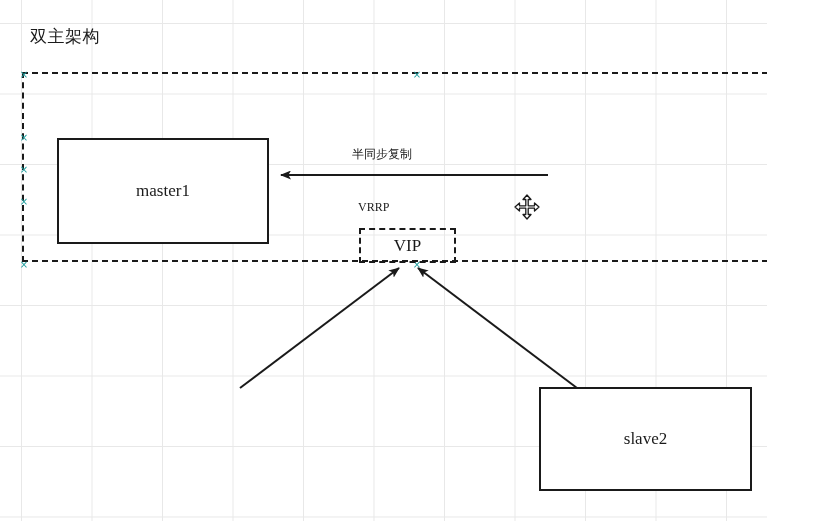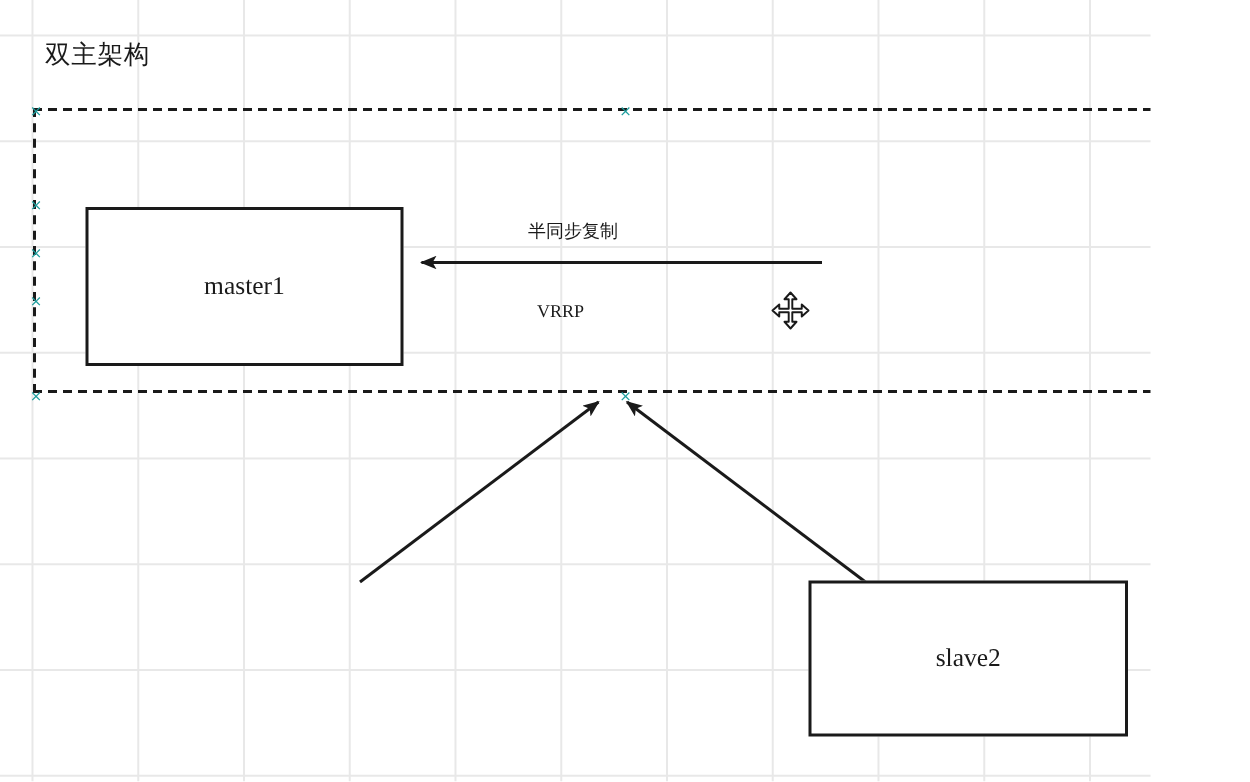--- a/index.html
+++ b/index.html
@@ -164,20 +164,23 @@
     <g>
       <path d="M 577 388 L 418 268" stroke="#1a1a1a" stroke-width="2" fill="none" marker-end="url(#arrowhead)"></path>
     </g>
   </svg>
 
   <div class="node node-master1">
     <span>master1</span>
   </div>
 
 
+  <div class="node-vip">
+    <span>VIP</span>
+  </div>
 
 
   <div class="node node-slave2">
     <span>slave2</span>
   </div>
 
   <div class="edge-label label-semisync">半同步复制</div>
 
   <div class="edge-label label-vrrp">VRRP</div>
 

